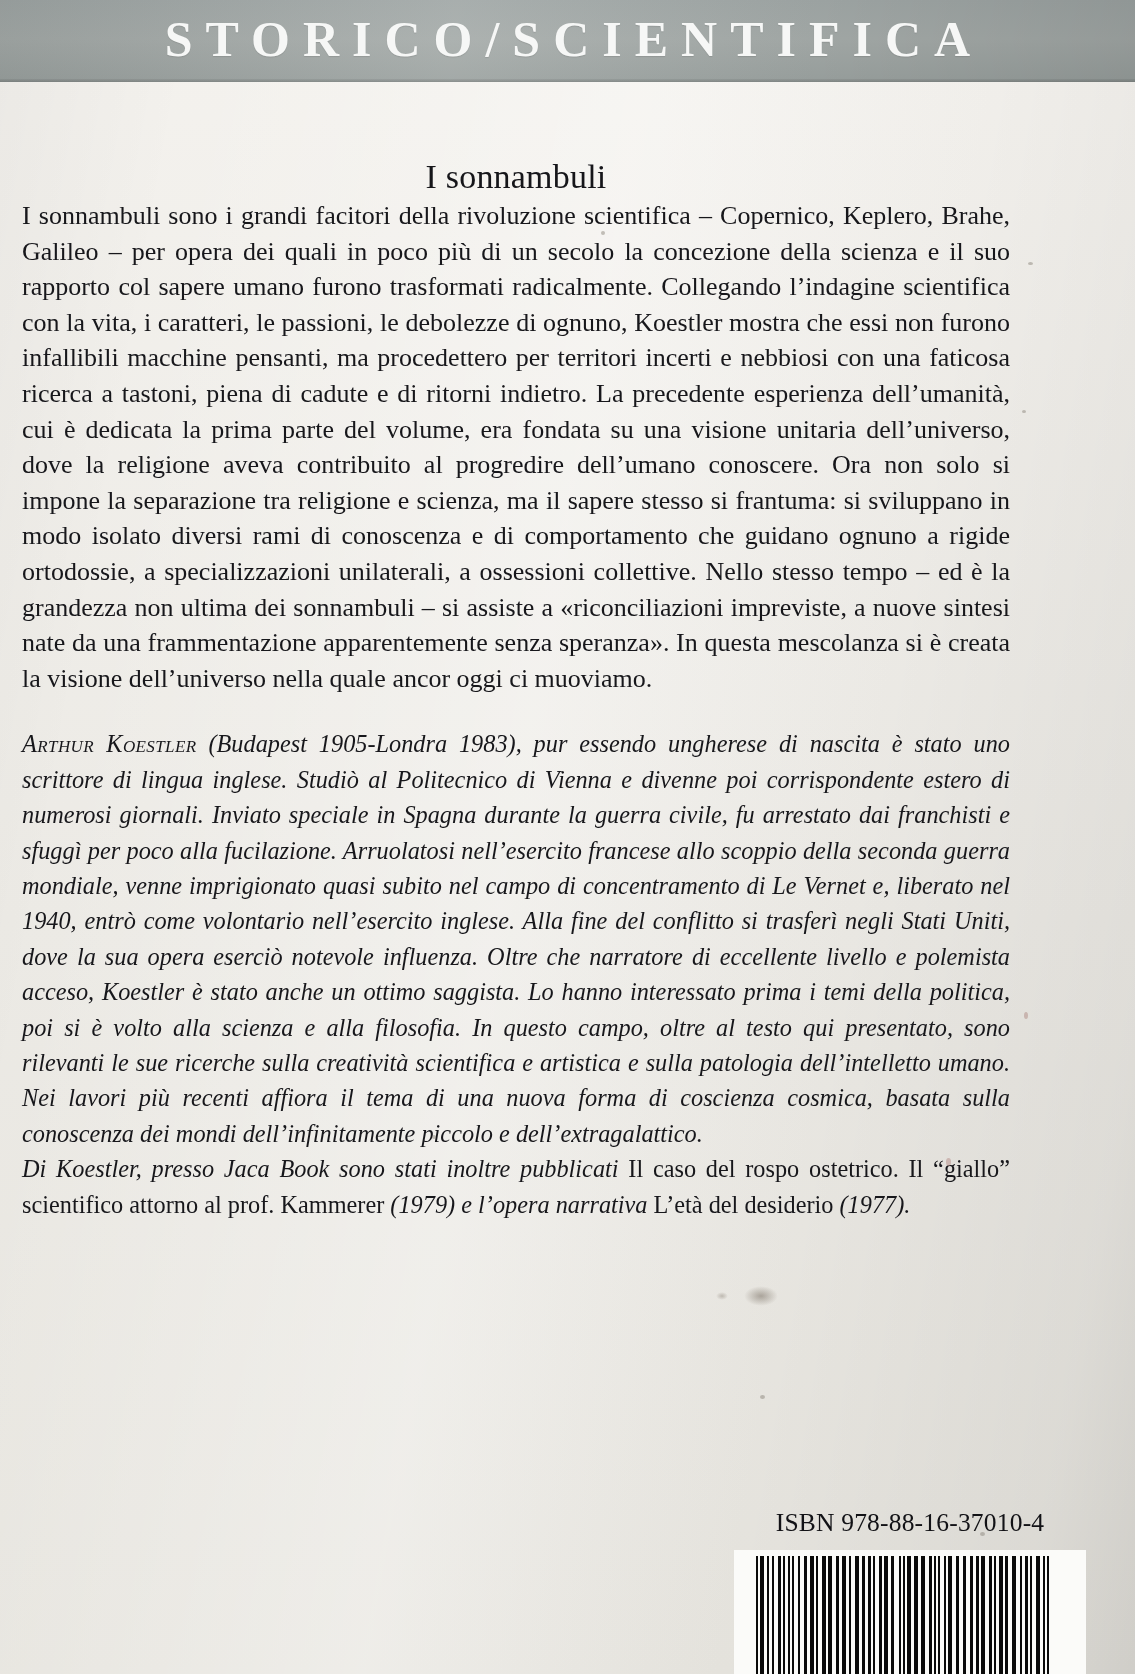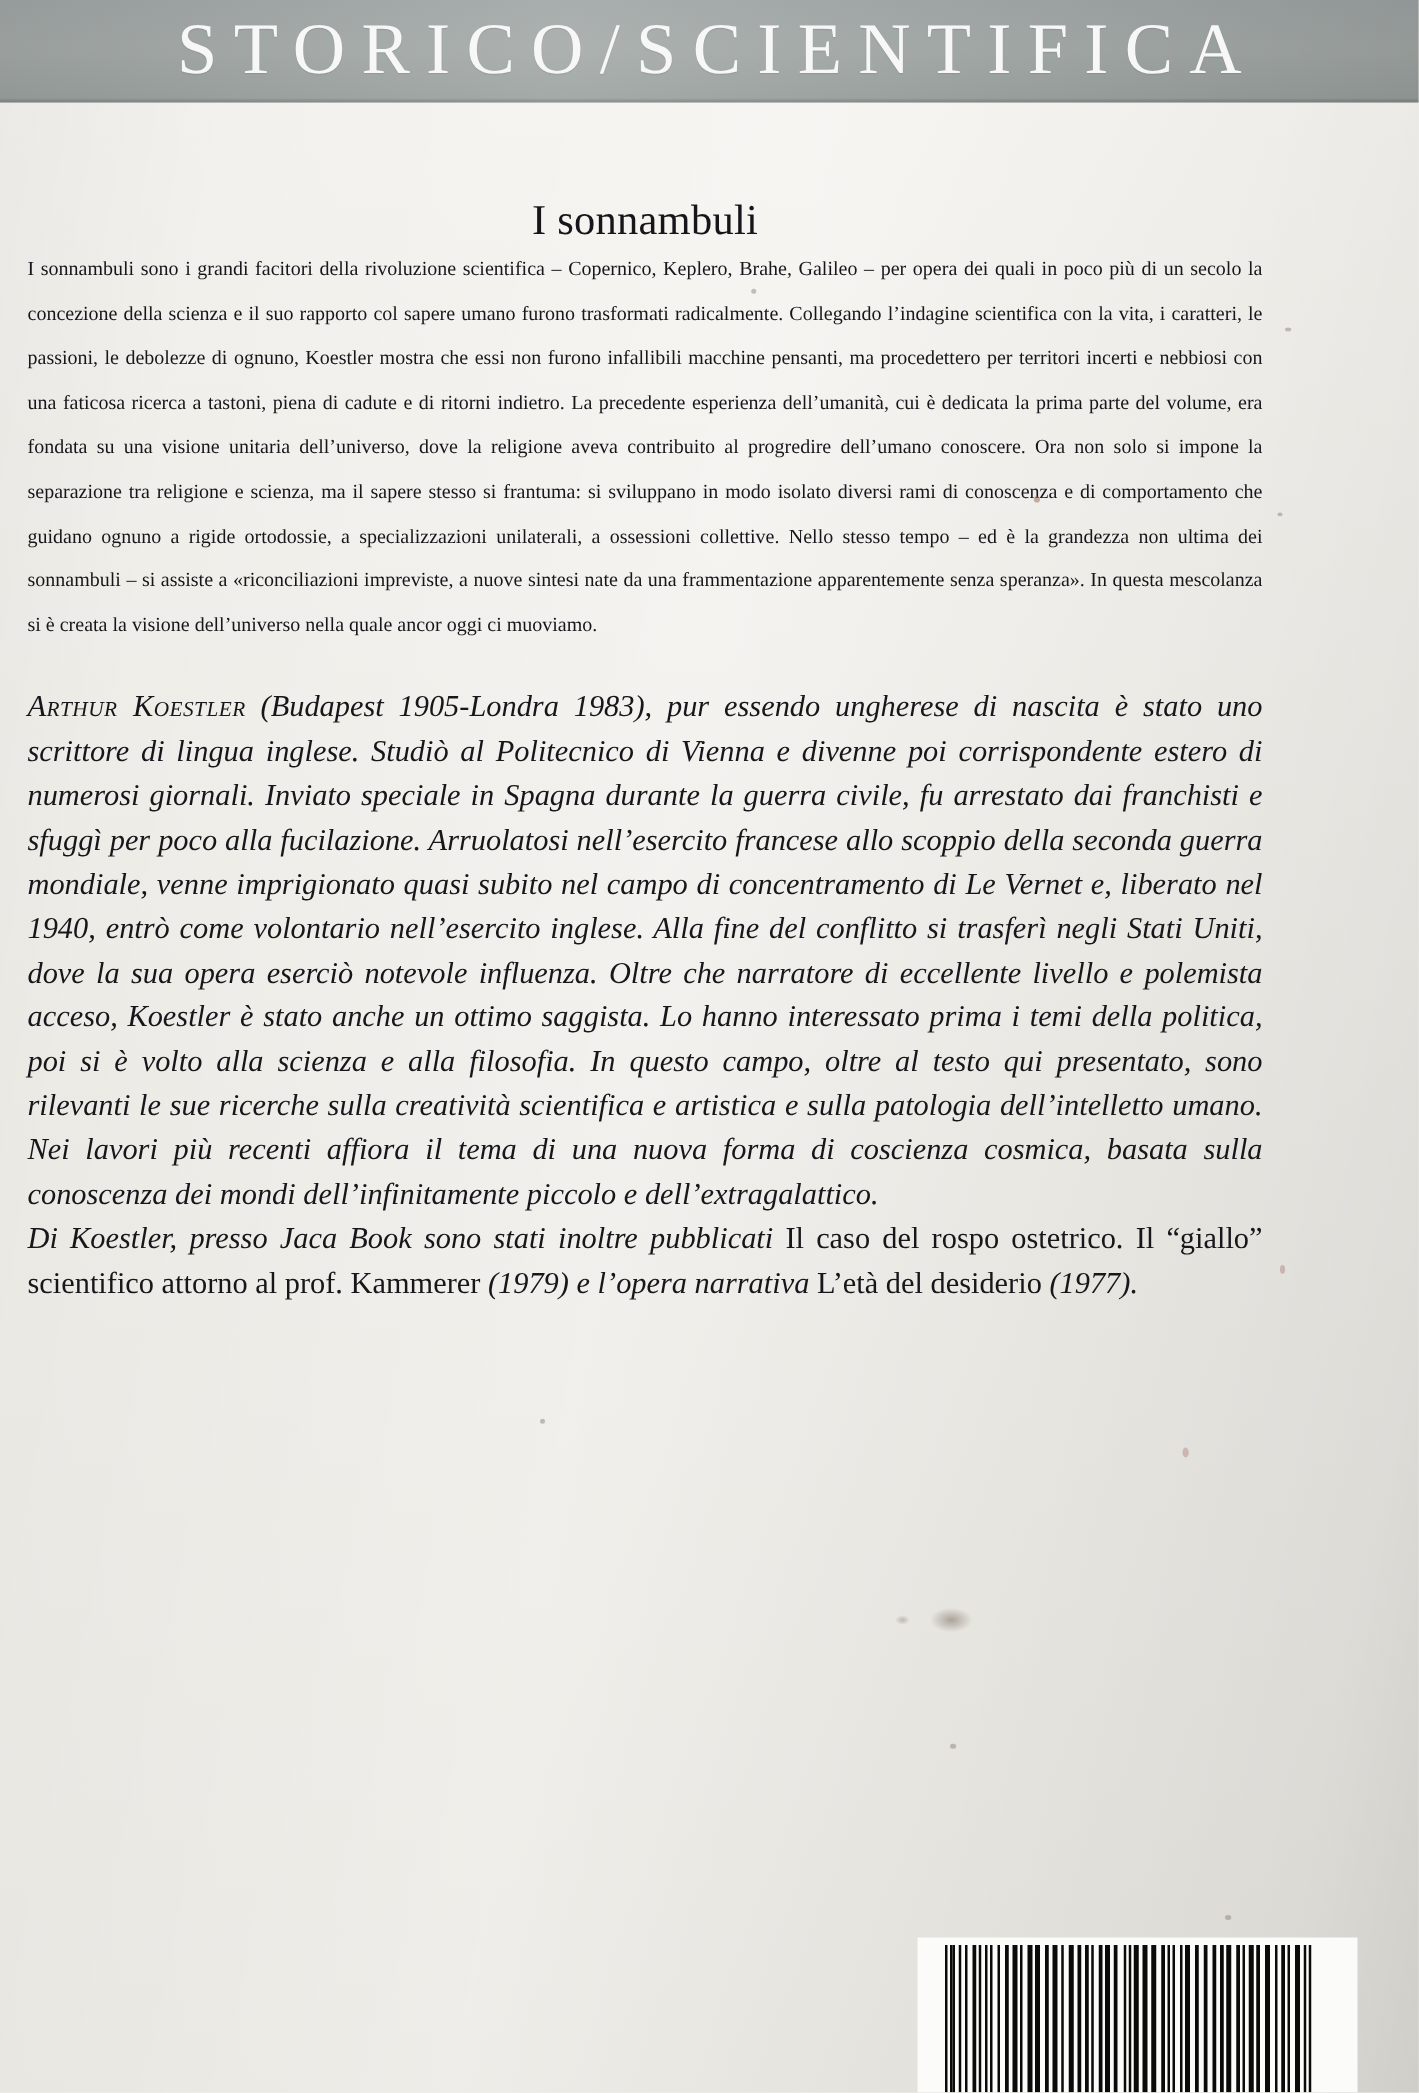--- a/index.html
+++ b/index.html
@@ -51,22 +51,22 @@
   .series-band::after {
     content: "";
     position: absolute;
     left: 0; right: 0; bottom: 0;
     height: 3px;
     background: linear-gradient(180deg, rgba(0,0,0,0.05), rgba(0,0,0,0.16));
   }
   .series-title {
     color: #f6f7f6;
     font-family: "Liberation Serif", "DejaVu Serif", serif;
-    font-size: 58px;
-    font-weight: 400;
+    font-size: 50px;
+    font-weight: 700;
     letter-spacing: 13px;
     text-indent: 13px;
     line-height: 1;
     margin-top: -4px;
     white-space: nowrap;
     text-shadow: 0 1px 1px rgba(0,0,0,0.10);
   }
 
   
   .content {
@@ -89,21 +89,21 @@
   .book-subtitle {
     text-align: center;
     font-size: 25px;
     line-height: 1.15;
     color: #1a1a1e;
     margin: 0 0 30px 0;
     font-weight: 400;
   }
 
   .blurb {
-    font-size: 16px;
+    font-size: 26px;
     line-height: 35.6px;
     color: #17171b;
     text-align: justify;
     text-justify: inter-word;
     margin: 0;
     hyphens: manual;
   }
 
   .bio {
     font-size: 24.3px;
@@ -215,20 +215,21 @@
   <span class="speck" style="left:946px;  top:1158px; width:5px; height:8px; background:#b58b85;"></span>
   <span class="speck" style="left:432px;  top:1135px; width:4px; height:4px;"></span>
   <span class="speck" style="left:760px;  top:1395px; width:5px; height:4px;"></span>
   <span class="speck" style="left:980px;  top:1532px; width:5px; height:4px;"></span>
 
   <div class="smudge" style="left:744px; top:1286px; width:34px; height:20px;"></div>
   <div class="smudge" style="left:716px; top:1292px; width:12px; height:8px; opacity:.7;"></div>
   <div class="smudge" style="left:958px; top:1601px; width:28px; height:16px; opacity:.65;"></div>
 
   <div class="isbn-block">
+    <div class="isbn-text">ISBN 978-88-16-37010-4</div>
     <div class="barcode-wrap">
       <div class="bars" id="bars">
           <span class="w" style="width: 6px; background: transparent;"></span>
           <span style="width: 2px; background: rgb(10, 10, 10);"></span>
           <span class="w" style="width: 2px; background: transparent;"></span>
           <span style="width: 2px; background: rgb(10, 10, 10);"></span>
           <span style="width: 2px; background: rgb(10, 10, 10);"></span>
           <span class="w" style="width: 3px; background: transparent;"></span>
           <span style="width: 2px; background: rgb(10, 10, 10);"></span>
           <span class="w" style="width: 3px; background: transparent;"></span>

